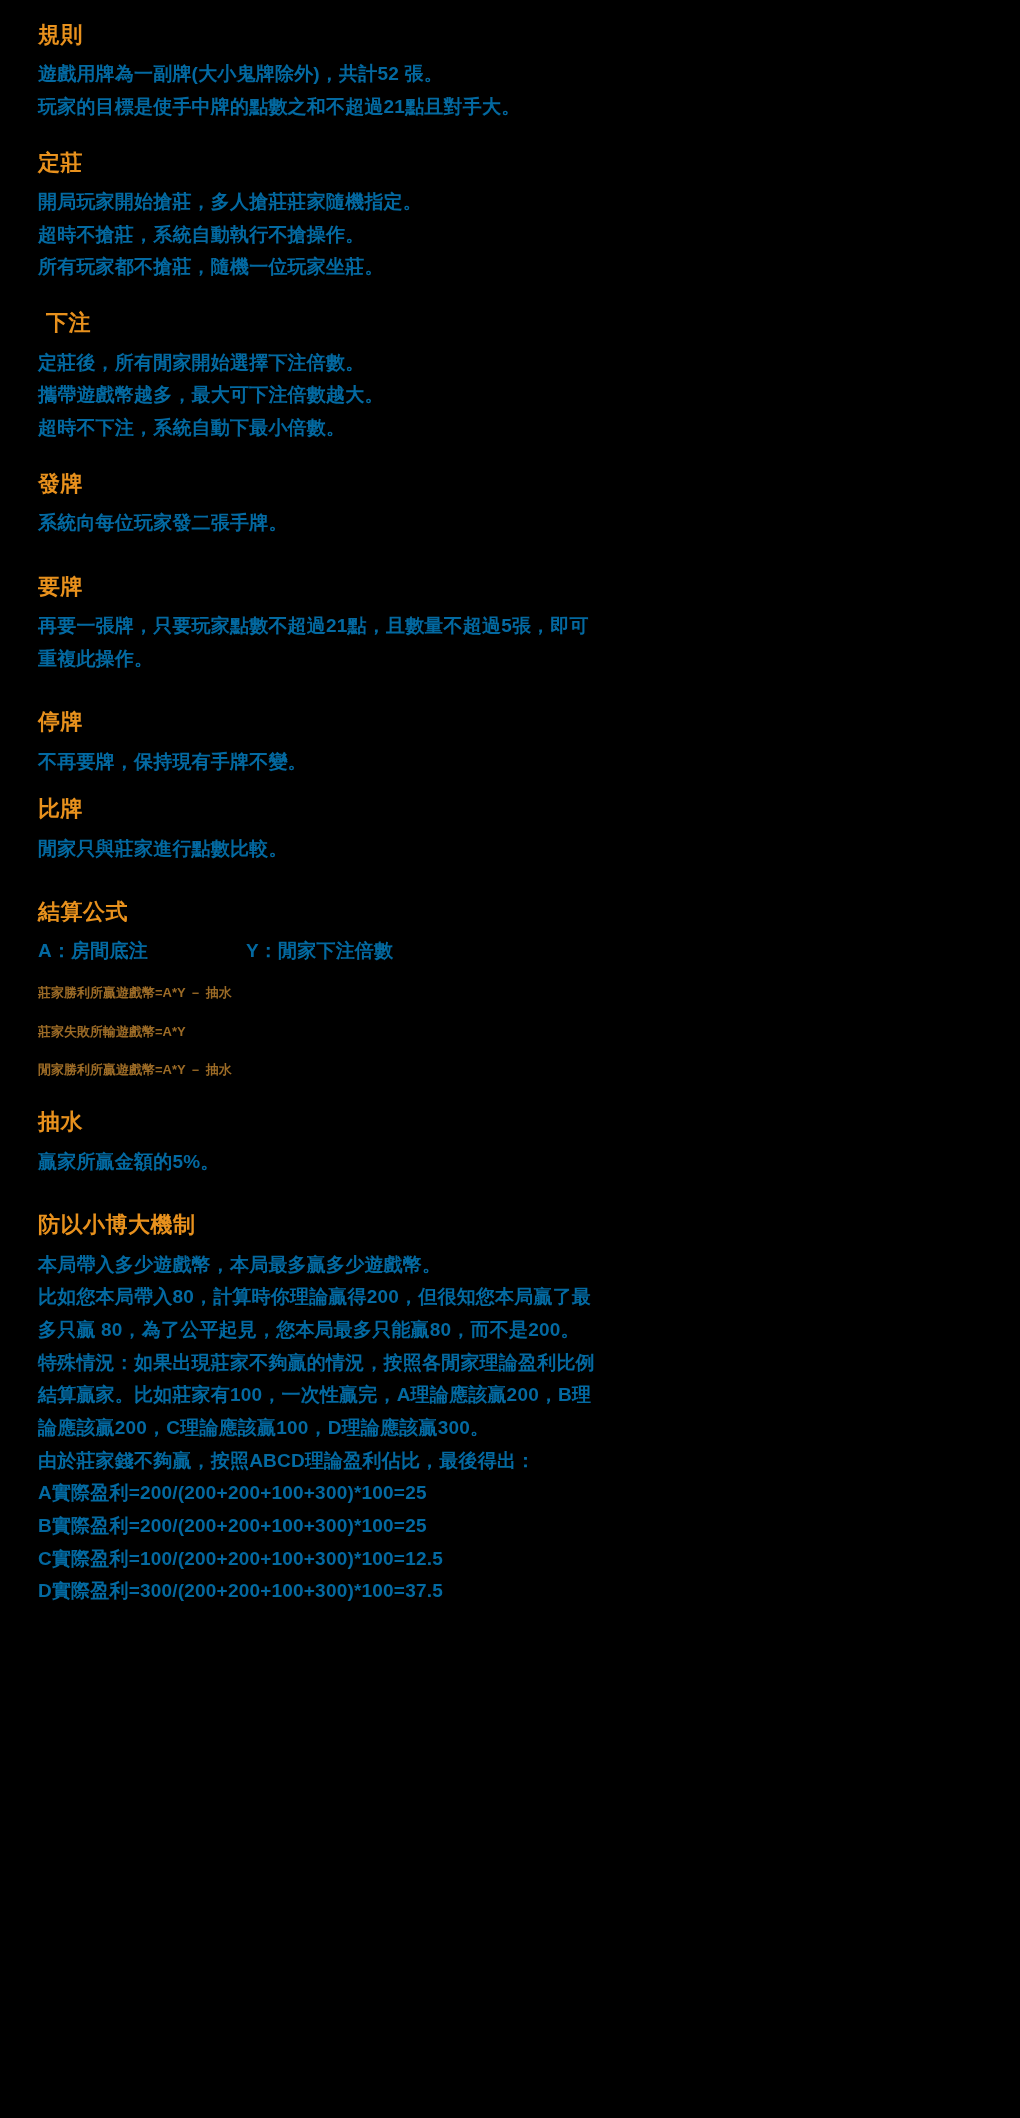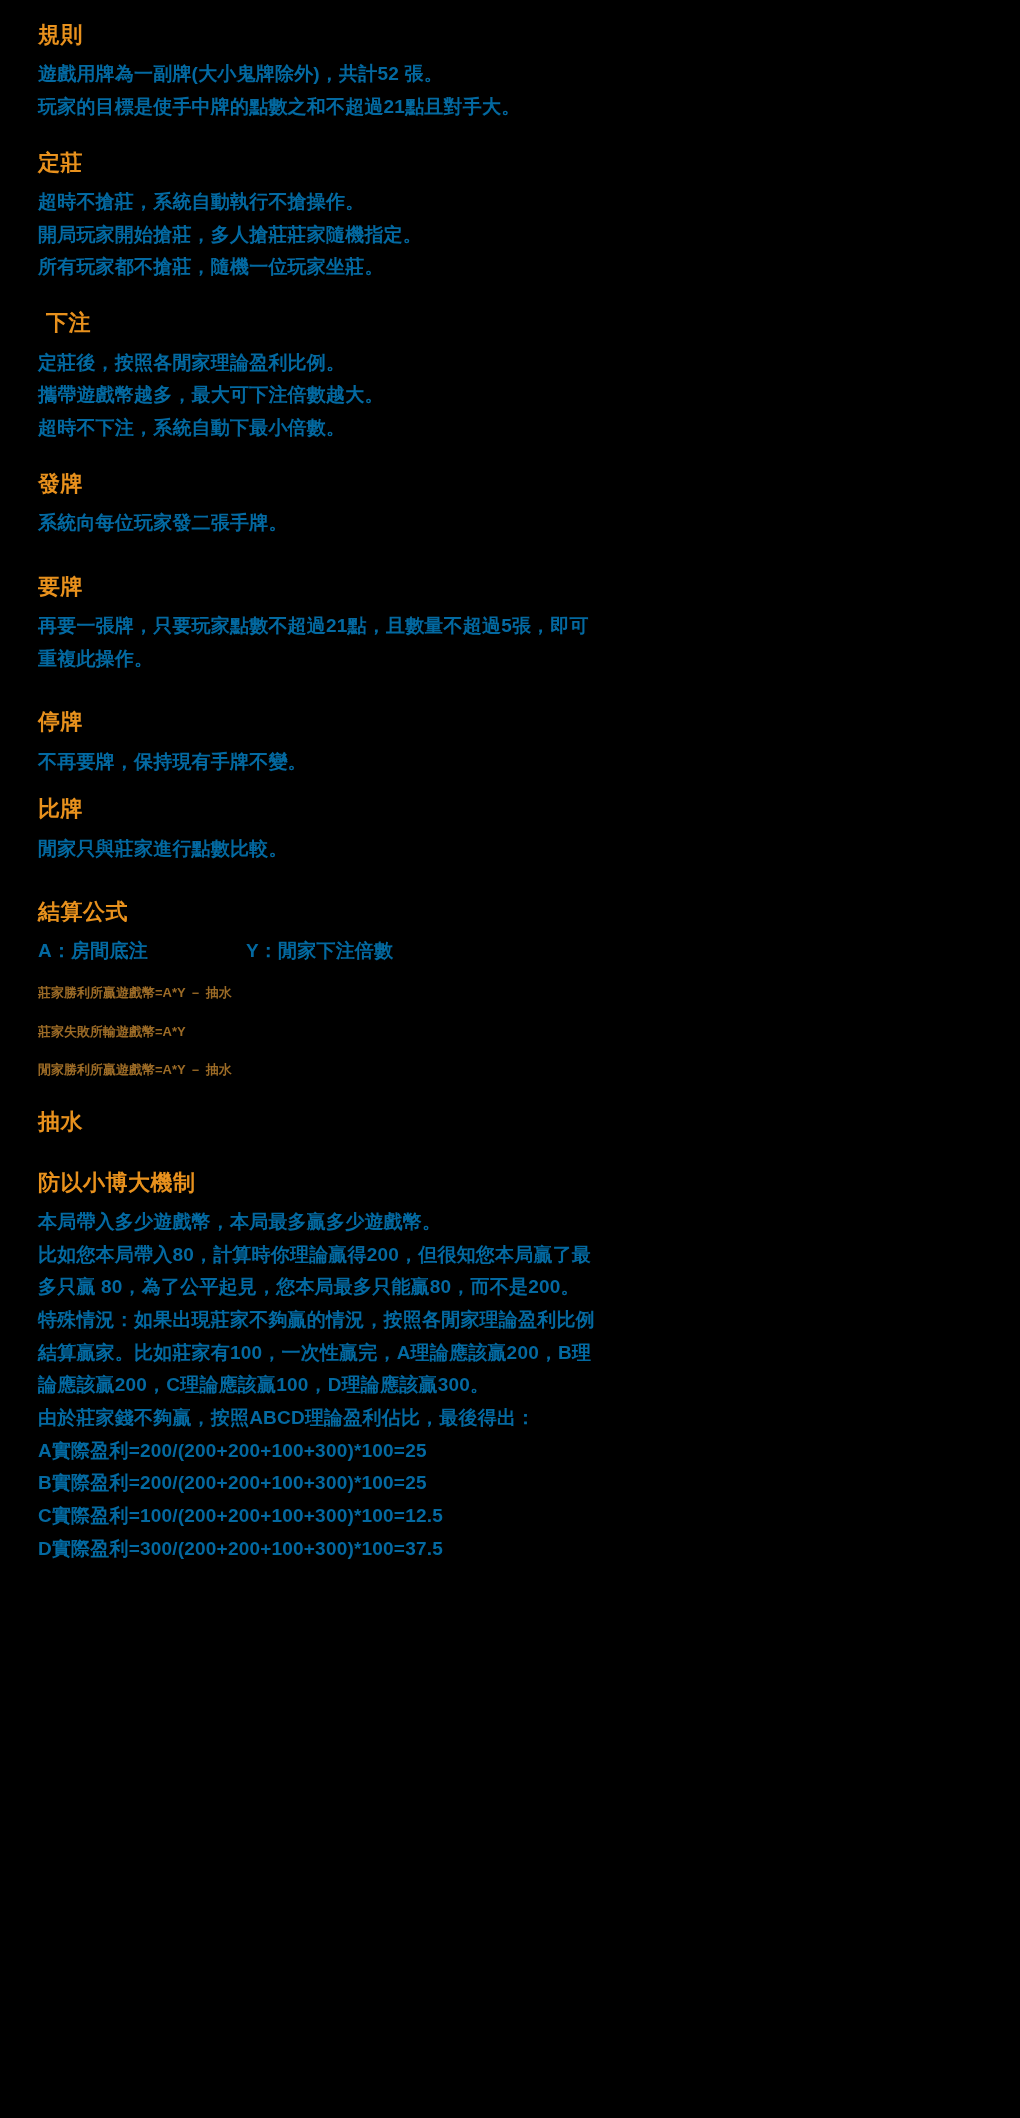--- a/index.html
+++ b/index.html
@@ -80,32 +80,32 @@
       <p class="body-line">遊戲用牌為一副牌(大小鬼牌除外)，共計52 張。</p>
       <p class="body-line">玩家的目標是使手中牌的點數之和不超過21點且對手大。</p>
     </div>
   </div>
 
   <div class="gap-md"></div>
 
   <div class="section">
     <div class="sec-title">定莊</div>
     <div class="para">
+      <p class="body-line">開局玩家開始搶莊，多人搶莊莊家隨機指定。</p>
       <p class="body-line">超時不搶莊，系統自動執行不搶操作。</p>
-      <p class="body-line">開局玩家開始搶莊，多人搶莊莊家隨機指定。</p>
       <p class="body-line">所有玩家都不搶莊，隨機一位玩家坐莊。</p>
     </div>
   </div>
 
   <div class="gap-md"></div>
 
   <div class="section">
     <div class="sec-title indent">下注</div>
     <div class="para">
-      <p class="body-line">定莊後，按照各閒家理論盈利比例。</p>
+      <p class="body-line">定莊後，所有閒家開始選擇下注倍數。</p>
       <p class="body-line">攜帶遊戲幣越多，最大可下注倍數越大。</p>
       <p class="body-line">超時不下注，系統自動下最小倍數。</p>
     </div>
   </div>
 
   <div class="gap-md"></div>
 
   <div class="section">
     <div class="sec-title">發牌</div>
     <div class="para">
@@ -151,20 +151,23 @@
     </div>
     <p class="formula-line">莊家勝利所贏遊戲幣=A*Y － 抽水</p>
     <p class="formula-line">莊家失敗所輸遊戲幣=A*Y</p>
     <p class="formula-line">閒家勝利所贏遊戲幣=A*Y － 抽水</p>
   </div>
 
   <div class="gap-sm"></div>
 
   <div class="section">
     <div class="sec-title">抽水</div>
+    <div class="para">
+      <p class="body-line">贏家所贏金額的5%。</p>
+    </div>
   </div>
 
   <div class="gap-lg"></div>
 
   <div class="section">
     <div class="sec-title">防以小博大機制</div>
     <div class="para">
       <p class="body-line">本局帶入多少遊戲幣，本局最多贏多少遊戲幣。</p>
       <p class="body-line">比如您本局帶入80，計算時你理論贏得200，但很知您本局贏了最</p>
       <p class="body-line">多只贏 80，為了公平起見，您本局最多只能贏80，而不是200。</p>

